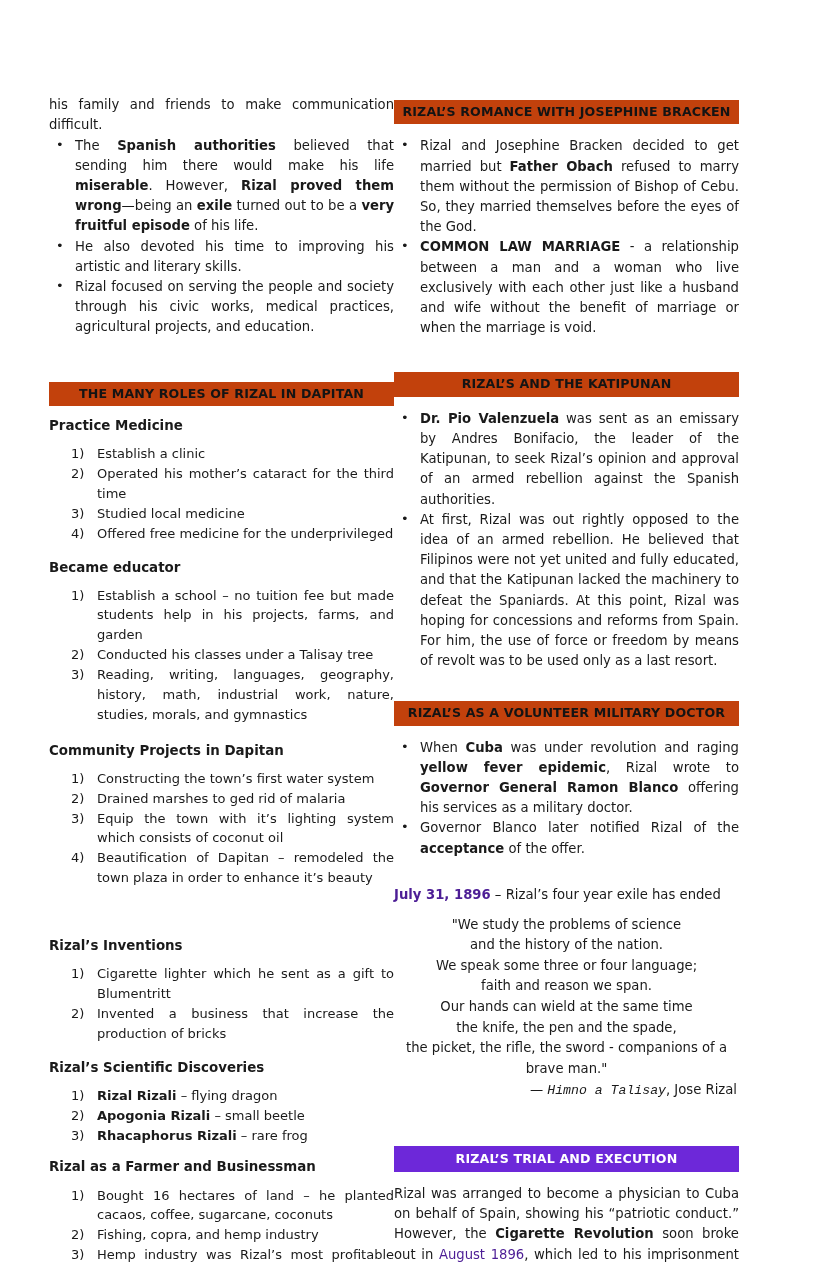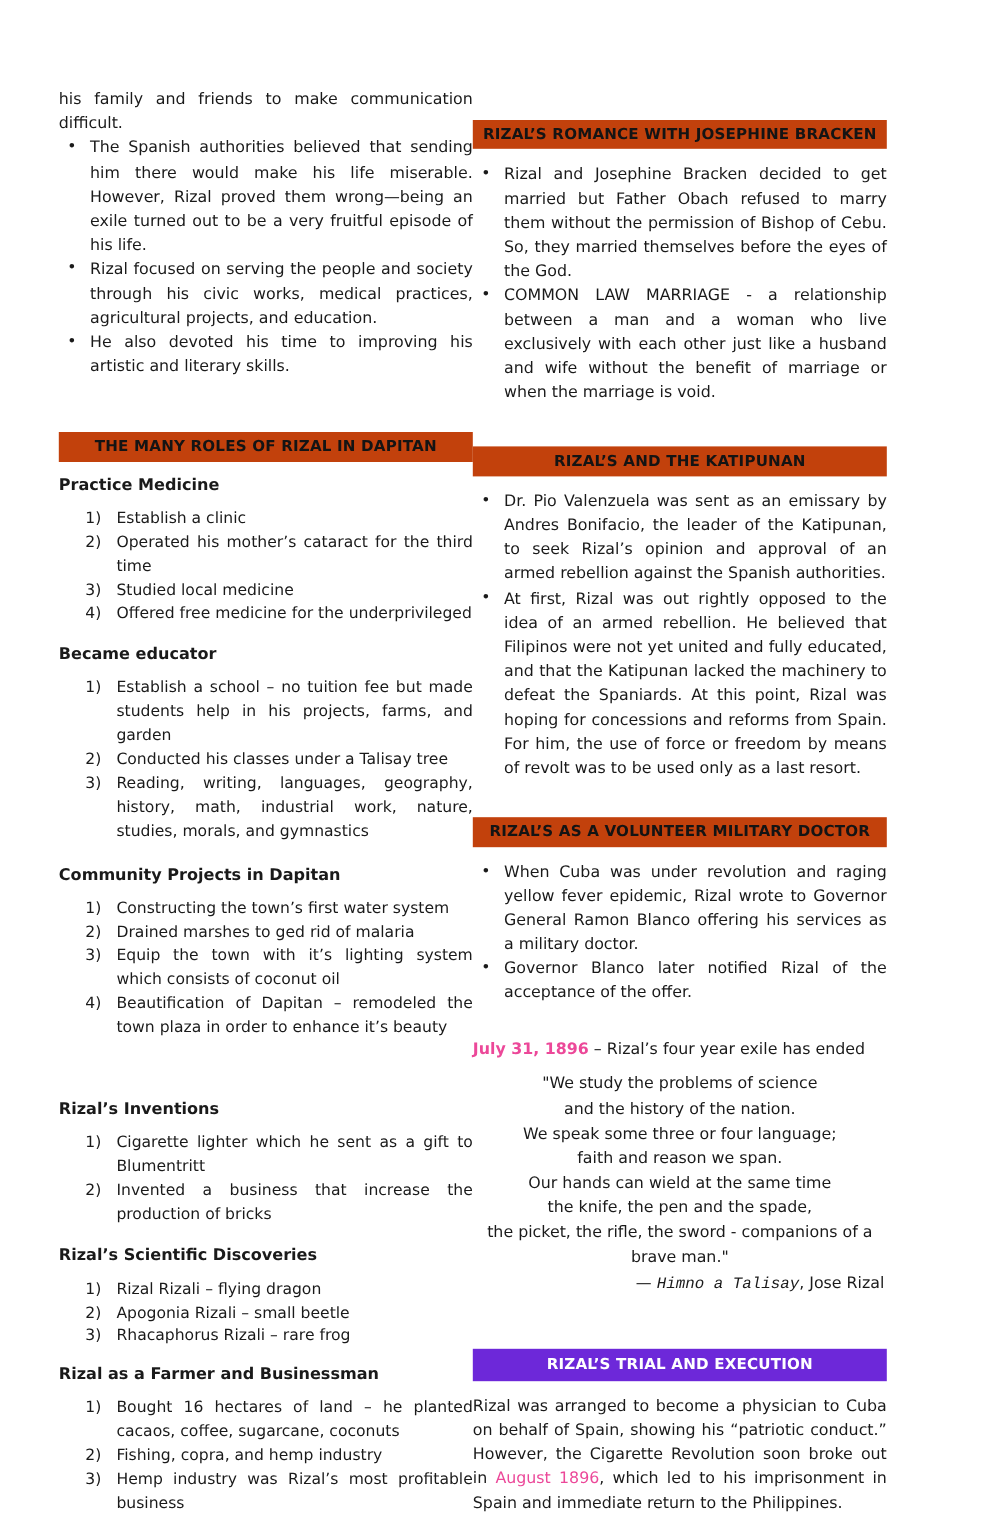--- a/index.html
+++ b/index.html
@@ -113,29 +113,29 @@
   .sp-10 { height: 10px; }
   .sp-12 { height: 12px; }
   .sp-14 { height: 14px; }
   .sp-16 { height: 16px; }
   .sp-26 { height: 26px; }
   .sp-30 { height: 30px; }
   .sp-34 { height: 34px; }
   .sp-44 { height: 44px; }
   .sp-48 { height: 48px; }
 
-  b, strong { font-weight: normal; }
+  b, strong { font-weight: bold; }
 
   
   .dateline {
     font-size: 13.2px;
     line-height: 1.5;
   }
   .date-blue {
-    color: #ec4899;
+    color: #4c1d95;
     font-weight: bold;
   }
 
   
   .poem {
     text-align: center;
     font-size: 13.2px;
     line-height: 1.56;
   }
   .poem-line { display: block; }
@@ -152,22 +152,22 @@
 
 <div class="page">
   <div class="cols">
 
     <div class="col">
 
       <p class="para">his family and friends to make communication difficult.</p>
 
       <ul class="bullets">
         <li>The <b>Spanish authorities</b> believed that sending him there would make his life <b>miserable</b>. However, <b>Rizal proved them wrong</b>—being an <b>exile</b> turned out to be a <b>very fruitful episode</b> of his life.</li>
+        <li>He also devoted his time to improving his artistic and literary skills.</li>
         <li>Rizal focused on serving the people and society through his civic works, medical practices, agricultural projects, and education.</li>
-        <li>He also devoted his time to improving his artistic and literary skills.</li>
       </ul>
 
       <div class="sp-44"></div>
 
       <div class="banner pink">THE MANY ROLES OF RIZAL IN DAPITAN</div>
 
       <div class="sp-10"></div>
 
       <div class="subhead">Practice Medicine</div>
       <div class="sp-8"></div>

